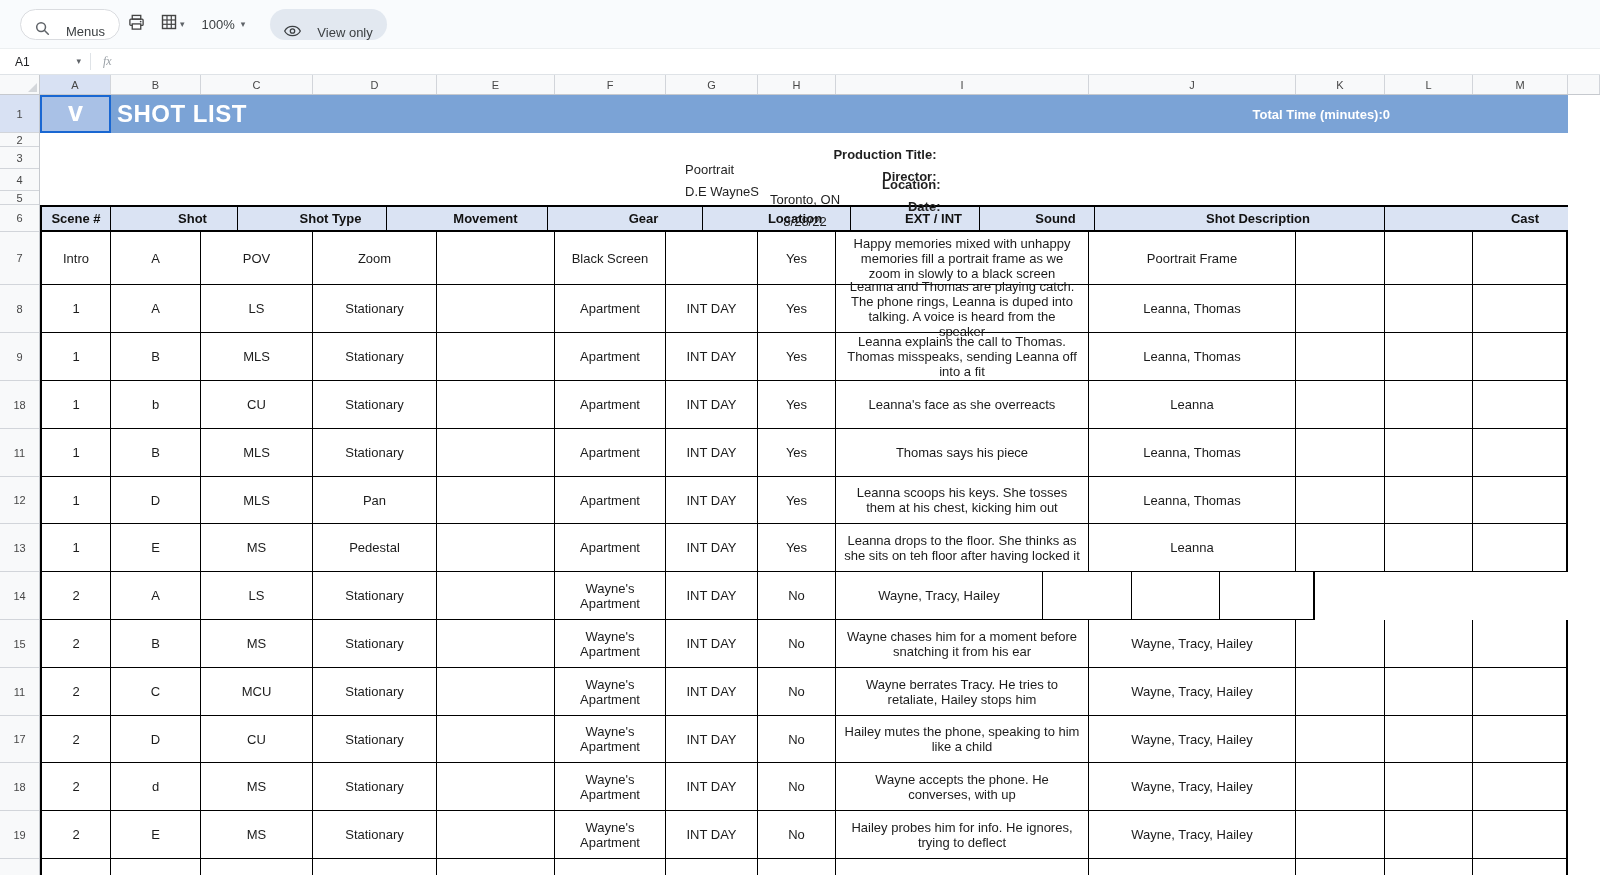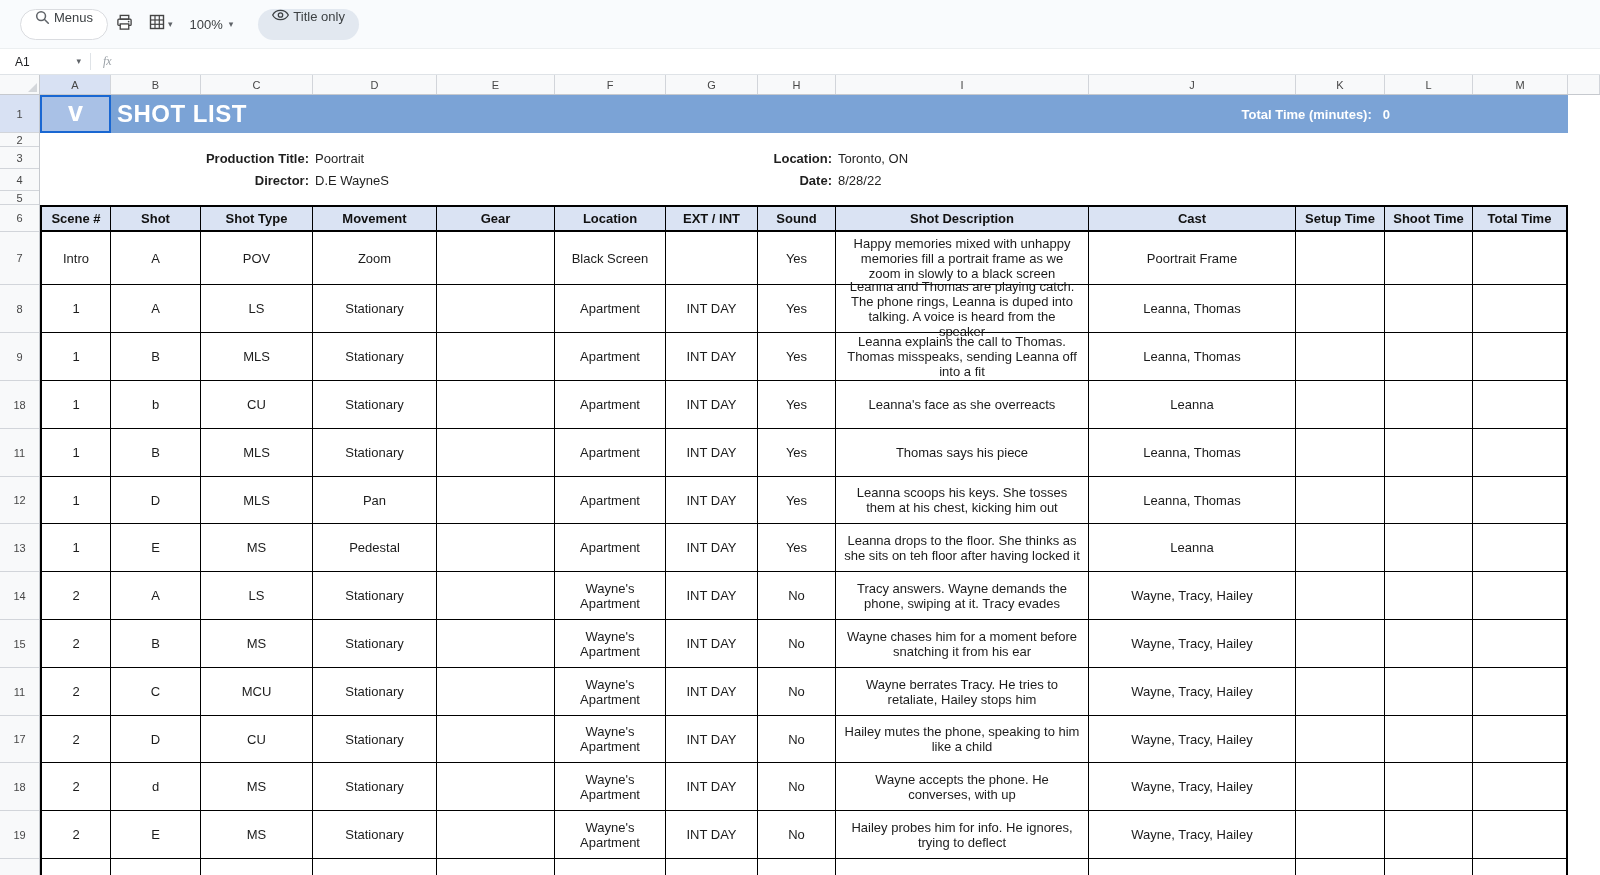--- a/index.html
+++ b/index.html
@@ -6,21 +6,21 @@
   html, body { overflow: hidden; }
   body {
     width: 1600px; height: 875px;
     font-family: "Liberation Sans", sans-serif;
     background: #fff; color: #1f1f1f;
   }
   .app { width: 1600px; height: 875px; display: flex; flex-direction: column; }
 
   
   .toolbar { flex: 0 0 48px; background: var(--toolbar-bg); display: flex; align-items: center; padding: 0 10px; }
-  .pill { height: 31px; border-radius: 16px; display: flex; align-items: flex-start; gap: 4px; padding: 0 14px; font-size: 13px; color: #3c4043; }
+  .pill { height: 31px; border-radius: 16px; display: flex; align-items: flex-end; gap: 16px; padding: 0 14px; font-size: 13px; color: #3c4043; }
   .pill.menus { background: #fff; border: 1px solid #dadce0; margin-left: 10px; }
   .pill.viewonly { background: var(--viewonly-bg); margin-left: 16px; font-weight: 500; }
   .tbtn { display: flex; align-items: center; gap: 3px; height: 30px; padding: 0 8px; color: #444; cursor: pointer; }
   .tbtn:first-of-type { margin-left: 14px; }
   .zoom { font-size: 13px; color: #3c4043; display: flex; align-items: center; gap: 6px; padding: 0 9px; }
   .caret { font-size: 9px; color: #5f6368; line-height: 1; }
   .icon-svg { display: block; }
 
   
   .formula-bar { flex: 0 0 27px; background: #fff; border-top: 1px solid #eceff1; border-bottom: 1px solid #dfe3e7; display: flex; align-items: center; }
@@ -44,32 +44,32 @@
   .cA{width:71px}.cB{width:90px}.cC{width:112px}.cD{width:124px}.cE{width:118px}.cF{width:111px}
   .cG{width:92px}.cH{width:78px}.cI{width:253px}.cJ{width:207px}.cK{width:89px}.cL{width:88px}.cM{width:95px}.cX{width:32px}
   
   .h38{height:38px}.h14{height:14px}.h22{height:22px}.h27{height:27px}.h53{height:53px}.h48{height:48px}.h47{height:47px}
 
   
   .banner { width: 1528px; height: 38px; background: var(--banner-blue); display: flex; align-items: center; }
   .logo-cell { width: 71px; height: 38px; background: var(--banner-logo-blue); border: 2px solid var(--sel-blue); display: flex; align-items: center; justify-content: center; flex: 0 0 auto; }
   .vimeo-v { color: #fff; font-size: 27px; font-weight: 700; line-height: 1; transform: translateY(-2px); }
   .banner-title { color: #fff; font-weight: 700; font-size: 24px; letter-spacing: 0.5px; padding-left: 6px; }
-  .banner-total { margin-left: auto; padding-right: 178px; color: #fff; font-weight: 700; font-size: 13px; display: flex; gap: 11px; }
+  .banner-total { margin-left: auto; padding-right: 178px; color: #fff; font-weight: 700; font-size: 13px; display: flex; }
 
   
   .crow { display: flex; width: 1528px; }
-  .meta { align-items: center; font-size: 13px; }
+  .meta { align-items: center; font-size: 13px; flex-direction: column; }
   .m-label-l { width: 273px; text-align: right; font-weight: 700; padding-right: 4px; }
   .m-value-l { width: 242px; padding-left: 2px; }
   .m-label-r { width: 281px; text-align: right; font-weight: 700; padding-right: 4px; }
   .m-value-r { padding-left: 2px; }
 
   
-  .thead { display: flex; width: 1528px; height: 27px; background: var(--thead-bg); border-top: 2px solid var(--table-border); border-bottom: 2px solid var(--table-border); }
+  .thead { display: flex; width: 1528px; height: 27px; background: var(--thead-bg); border-top: 2px solid var(--table-border); border-bottom: 2px solid var(--table-border); gap: 37px; }
   .hc { border-right: 1px solid var(--table-border); display: flex; align-items: center; justify-content: center; font-weight: 700; font-size: 13px; color: #111; flex: 0 0 auto; }
   .hc:first-child { border-left: 2px solid var(--table-border); }
   .hc:last-child { border-right: 2px solid var(--table-border); }
   .trow { display: flex; width: 1528px; flex: 0 0 auto; }
   .tc { border-right: 1px solid var(--table-border); border-bottom: 1px solid var(--table-border); display: flex; align-items: center; justify-content: center; text-align: center; font-size: 13px; color: #1c1c1c; line-height: 15px; padding: 2px 3px; flex: 0 0 auto; }
   .tc.desc { padding: 2px 8px; }
   .trow .tc:first-child { border-left: 2px solid var(--table-border); }
   .trow .tc:last-child { border-right: 2px solid var(--table-border); }
 </style>
 </head>
@@ -117,21 +117,21 @@
       <span class="caret">▾</span>
     </div>
 
     <div class="pill viewonly">
       <span class="icon-svg">
         <svg width="17" height="12" viewBox="0 0 20 13">
             <path d="M10 1 C5 1 1.8 4.5 0.8 6.5 C1.8 8.5 5 12 10 12 C15 12 18.2 8.5 19.2 6.5 C18.2 4.5 15 1 10 1 Z" fill="none" stroke="#3c4043" stroke-width="1.5"></path>
             <circle cx="10" cy="6.5" r="2.6" fill="none" stroke="#3c4043" stroke-width="1.5"></circle>
           </svg>
       </span>
-      <span>Title only</span>
+      <span>View only</span>
     </div>
   </div>
 
   <div class="formula-bar">
     <div class="name-box">
       <span>A1</span>
       <span class="caret">▾</span>
     </div>
     <div class="fb-sep"></div>
     <span class="fx">fx</span>
@@ -333,21 +333,20 @@
           </div>
           <div class="trow h48">
             <div class="tc cA">2</div>
             <div class="tc cB">A</div>
             <div class="tc cC">LS</div>
             <div class="tc cD">Stationary</div>
             <div class="tc cE"></div>
             <div class="tc cF">Wayne's Apartment</div>
             <div class="tc cG">INT DAY</div>
             <div class="tc cH">No</div>
-            <div class="tc cI desc">Tracy answers. Wayne demands the phone, swiping at it. Tracy evades</div>
             <div class="tc cJ">Wayne, Tracy, Hailey</div>
             <div class="tc cK"></div>
             <div class="tc cL"></div>
             <div class="tc cM"></div>
           </div>
           <div class="trow h48">
             <div class="tc cA">2</div>
             <div class="tc cB">B</div>
             <div class="tc cC">MS</div>
             <div class="tc cD">Stationary</div>

